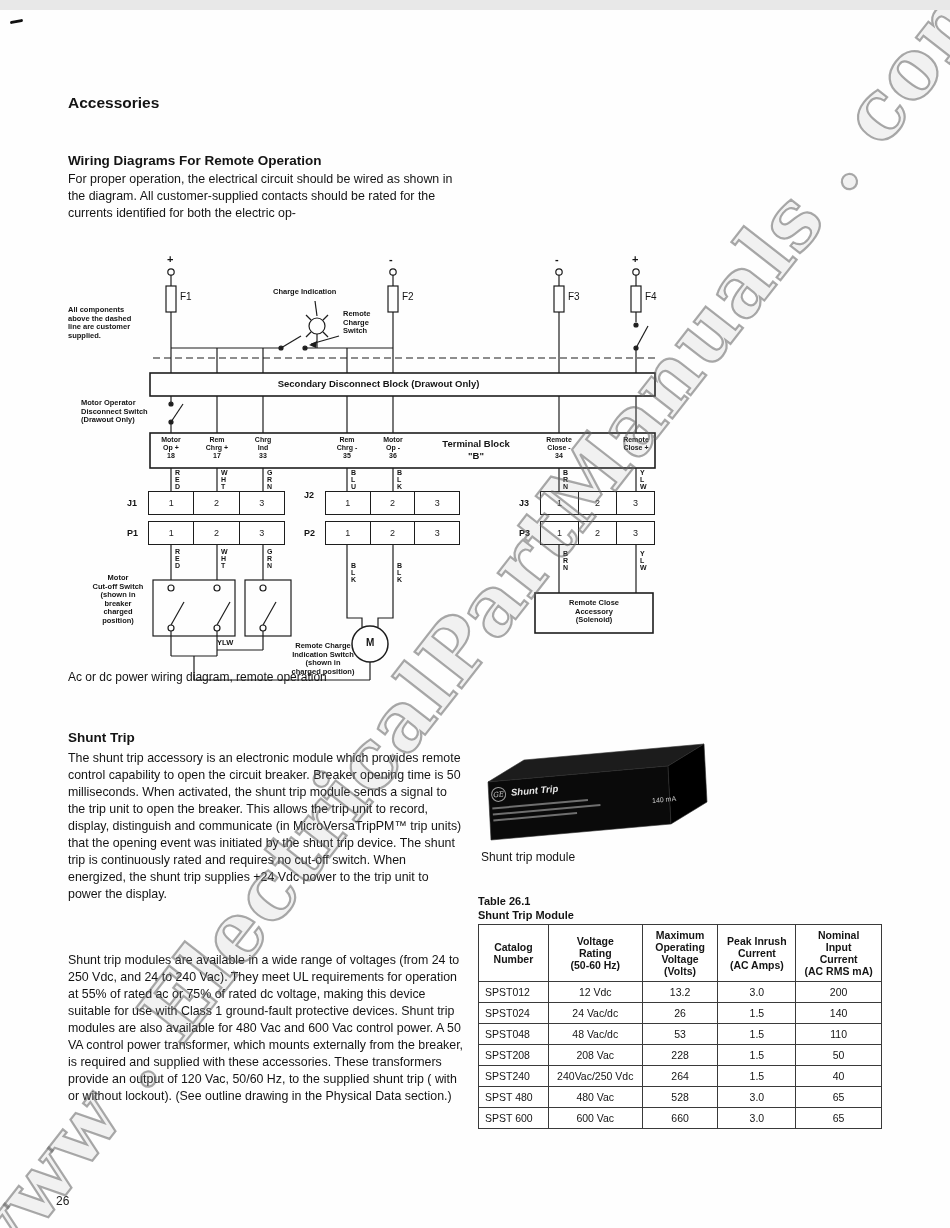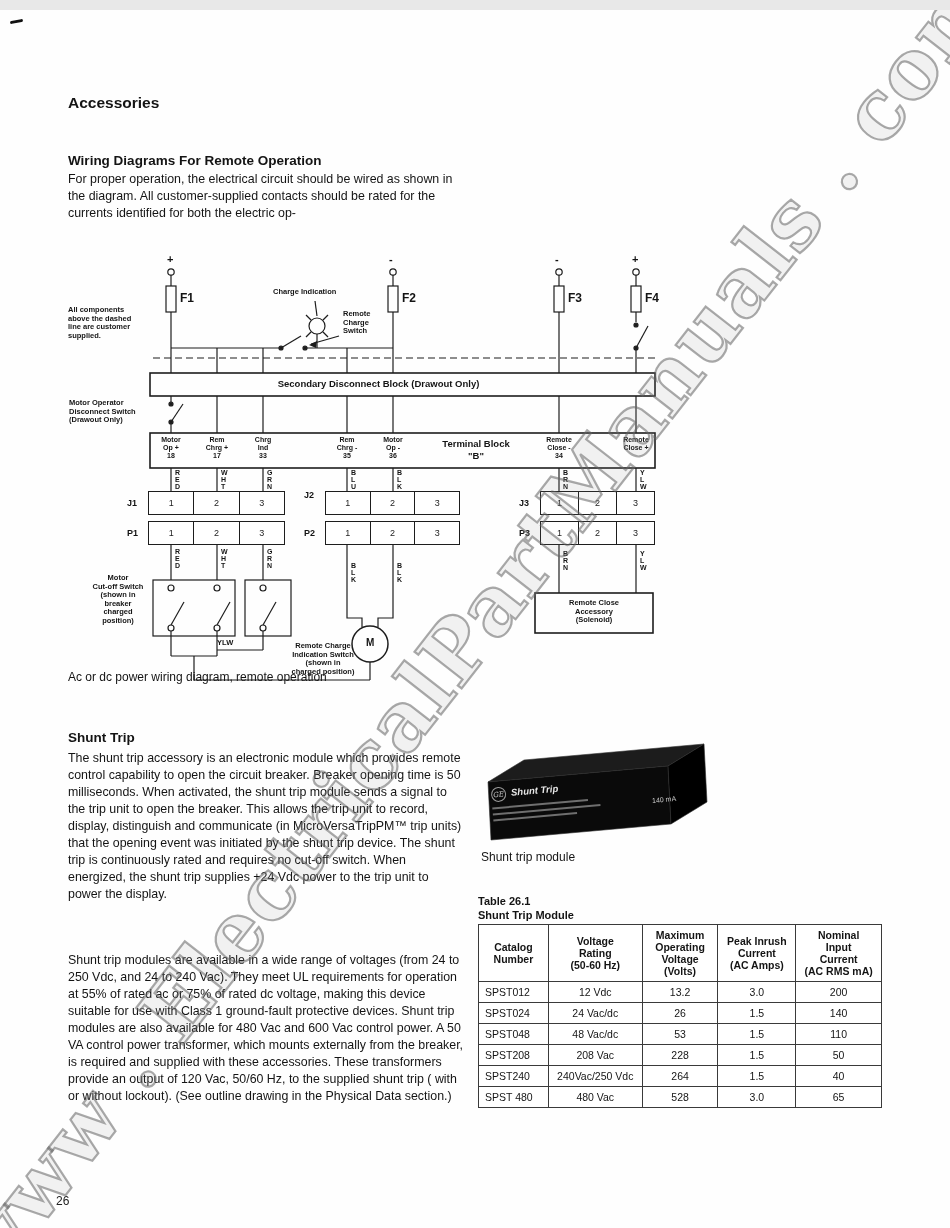--- a/index.html
+++ b/index.html
@@ -31,21 +31,21 @@
     z-index:40; pointer-events:none;
   }
 
   
   #diagram { position:absolute; left:65px; top:246px; width:600px; height:434px; }
   #diagram svg { position:absolute; left:0; top:0; }
   .dlabel { position:absolute; font-size:7.5px; font-weight:bold; line-height:8.5px; white-space:pre-line; }
   .dlabel.center { text-align:center; }
   .blocklabel { position:absolute; font-weight:bold; text-align:center; }
   .pol { position:absolute; font-weight:bold; font-size:11px; line-height:10px; }
-  .flabel { position:absolute; font-size:12px; font-weight:bold; }
+  .flabel { position:absolute; font-size:10px; font-weight:normal; }
   .tlabel { position:absolute; font-size:7px; font-weight:bold; line-height:8px; text-align:center; white-space:pre-line; }
   .vert { position:absolute; width:6px; font-size:7px; line-height:7px; font-weight:bold; word-break:break-all; }
   .clabel { position:absolute; font-size:9px; font-weight:bold; }
   .cbox { position:absolute; height:24px; border:1.5px solid #1d1d1d; display:flex; background:#fff; }
   .ccell { flex:1; border-right:1.5px solid #1d1d1d; display:flex; align-items:center; justify-content:center; font-size:9px; color:#1d1d1d; }
   .ccell:last-child { border-right:none; }
   .mlabel { position:absolute; font-size:10px; font-weight:bold; }
 
   
   .photo-label-plate { position:absolute; left:492px; top:770px; width:126px; height:44px; transform:rotate(-5deg); z-index:5; }
@@ -187,21 +187,21 @@
 
     <div class="dlabel" style="left:3px; top:50px; width:96px;">All components
 above the dashed
 line are customer
 supplied.</div>
     <div class="dlabel" style="left:208px; top:32px;">Charge Indication</div>
     <div class="dlabel" style="left:278px; top:54px;">Remote
 Charge
 Switch</div>
     <div class="blocklabel" style="left:85px; top:122px; width:457px; font-size:9.5px;">Secondary Disconnect Block (Drawout Only)</div>
-    <div class="dlabel" style="left:4px; top:143px; width:92px;">Motor Operator
+    <div class="dlabel" style="left:16px; top:143px; width:92px;">Motor Operator
 Disconnect Switch
 (Drawout Only)</div>
     <div class="blocklabel" style="left:362px; top:182px; width:98px; font-size:9.5px; white-space:pre-line; line-height:12px;">Terminal Block
 "B"</div>
     <div class="dlabel center" style="left:18px; top:318px; width:70px;">Motor
 Cut-off Switch
 (shown in
 breaker
 charged
 position)</div>
@@ -383,19 +383,26 @@
           <td>1.5</td>
           <td>40</td>
         </tr>
         <tr>
           <td class="cat">SPST 480</td>
           <td>480 Vac</td>
           <td>528</td>
           <td>3.0</td>
           <td>65</td>
         </tr>
+        <tr>
+          <td class="cat">SPST 600</td>
+          <td>600 Vac</td>
+          <td>660</td>
+          <td>3.0</td>
+          <td>65</td>
+        </tr>
       </tbody>
   </table>
 
   <div class="abs page-num" style="left:56px; top:1184px;">26</div>
 
   <div class="watermark">www . ElectricalPartManuals . com</div>
 </div>
 
 </body></html>

